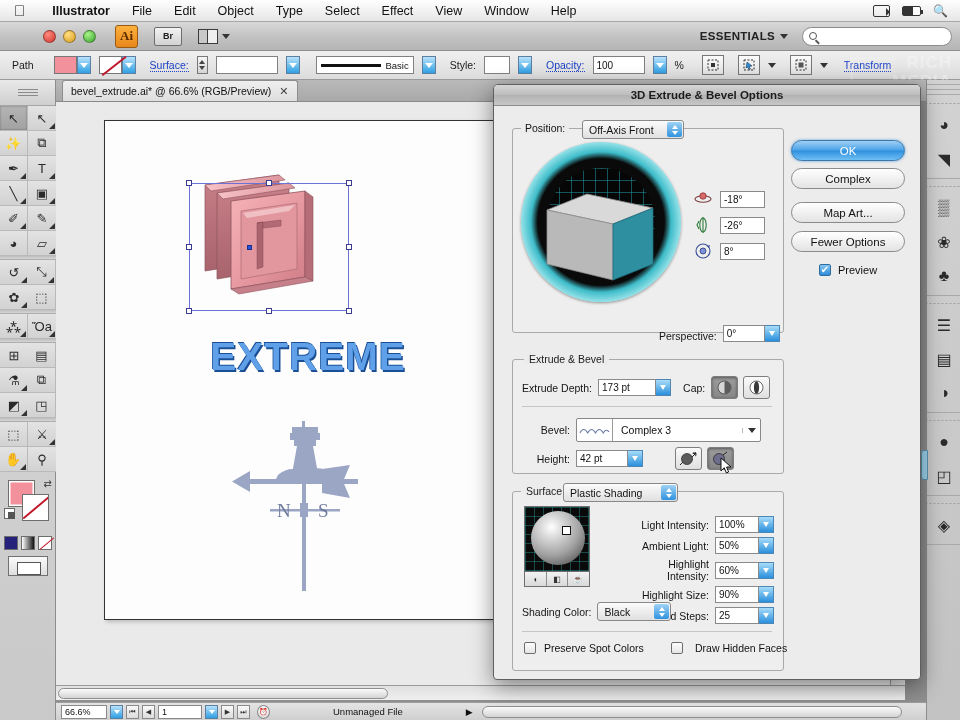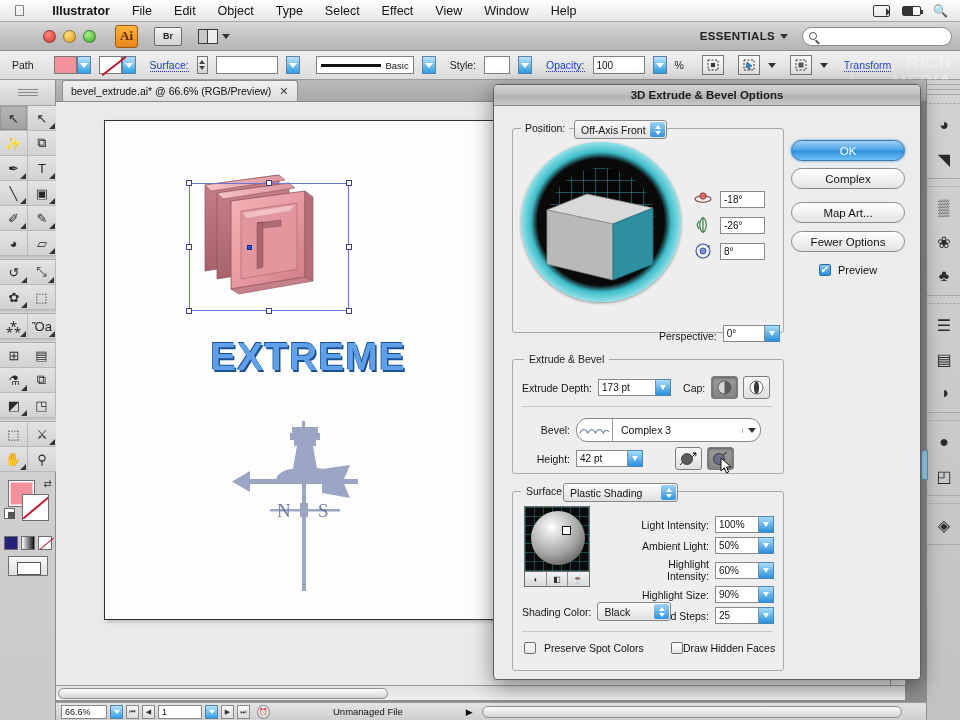--- a/index.html
+++ b/index.html
@@ -644,21 +644,21 @@
   </div>
 
   <div class="dialog">
     <div class="dlgtitle">
       <span>3D Extrude &amp; Bevel Options</span>
     </div>
     <div class="dlgbody">
 
       <div class="grp" style="position:absolute;left:18px;top:22px;width:272px;height:205px;"></div>
       <span style="position:absolute;left:27px;top:16px;background:#ececec;padding:0 4px;font-size:10.5px;color:#141414;">Position:</span>
-      <div class="pop" style="position:absolute;left:80px;top:14px;width:93px;">
+      <div class="pop" style="position:absolute;left:88px;top:14px;width:102px;">
         <span>Off-Axis Front</span>
         <span class="popbtn">
             <i></i>
             <i></i>
           </span>
       </div>
 
       <div style="position:absolute;left:27px;top:36px;width:160px;height:160px;">
         <div class="cube3d" style="left:0;top:0">
           <div class="cubegrid"></div>
@@ -729,21 +729,21 @@
             <ellipse cx="8.5" cy="7.5" rx="6.5" ry="6.5" fill="#fff" stroke="#444" stroke-width=".8"></ellipse>
             <ellipse cx="8.5" cy="7.5" rx="2.6" ry="6.3" fill="#3a3a3a"></ellipse>
           </svg>
         </span>
       </div>
 
       <div style="position:absolute;left:28px;top:300px;width:250px;height:1px;background:#c6c6c6;"></div>
 
       <div style="position:absolute;left:28px;top:312px;display:flex;align-items:center;">
         <span class="lblr" style="width:48px">Bevel:</span>
-        <span style="display:flex;align-items:center;margin-left:6px;height:24px;border:1px solid #888;border-radius:11px;background:#fff;width:185px;">
+        <span style="display:flex;align-items:center;margin-left:6px;height:24px;border:1px solid #888;border-radius:2px;background:#fff;width:185px;">
           <svg width="36" height="22" viewBox="0 0 36 22" style="border-right:1px solid #999">
             <path d="M3 14 q4 -7 8 0 q4 -7 8 0 q4 -7 8 0 q3 -5 6 -1" fill="none" stroke="#6f7ea8" stroke-width="1.1"></path>
           </svg>
           <span style="flex:1;padding-left:8px;font-size:10.5px;color:#111">Complex 3</span>
           <span style="width:18px;border-left:1px solid #bbb;display:flex;align-items:center;justify-content:center">
             <i style="display:block;width:0;height:0;border-left:4px solid transparent;border-right:4px solid transparent;border-top:5px solid #333"></i>
           </span>
         </span>
       </div>
 
@@ -831,21 +831,21 @@
             </span>
         </span>
       </div>
 
       <div style="position:absolute;left:28px;top:525px;width:250px;height:1px;background:#c6c6c6;"></div>
 
       <div style="position:absolute;left:30px;top:536px;display:flex;align-items:center;gap:8px;">
         <span class="chk"></span>
         <span style="font-size:10.5px;color:#111">Preserve Spot Colors</span>
       </div>
-      <div style="position:absolute;left:177px;top:536px;display:flex;align-items:center;gap:0;">
+      <div style="position:absolute;left:177px;top:536px;display:flex;align-items:center;gap:12px;">
         <span class="chk"></span>
         <span style="font-size:10.5px;color:#111">Draw Hidden Faces</span>
       </div>
 
     </div>
   </div>
 
 </div>
 
 </body></html>

